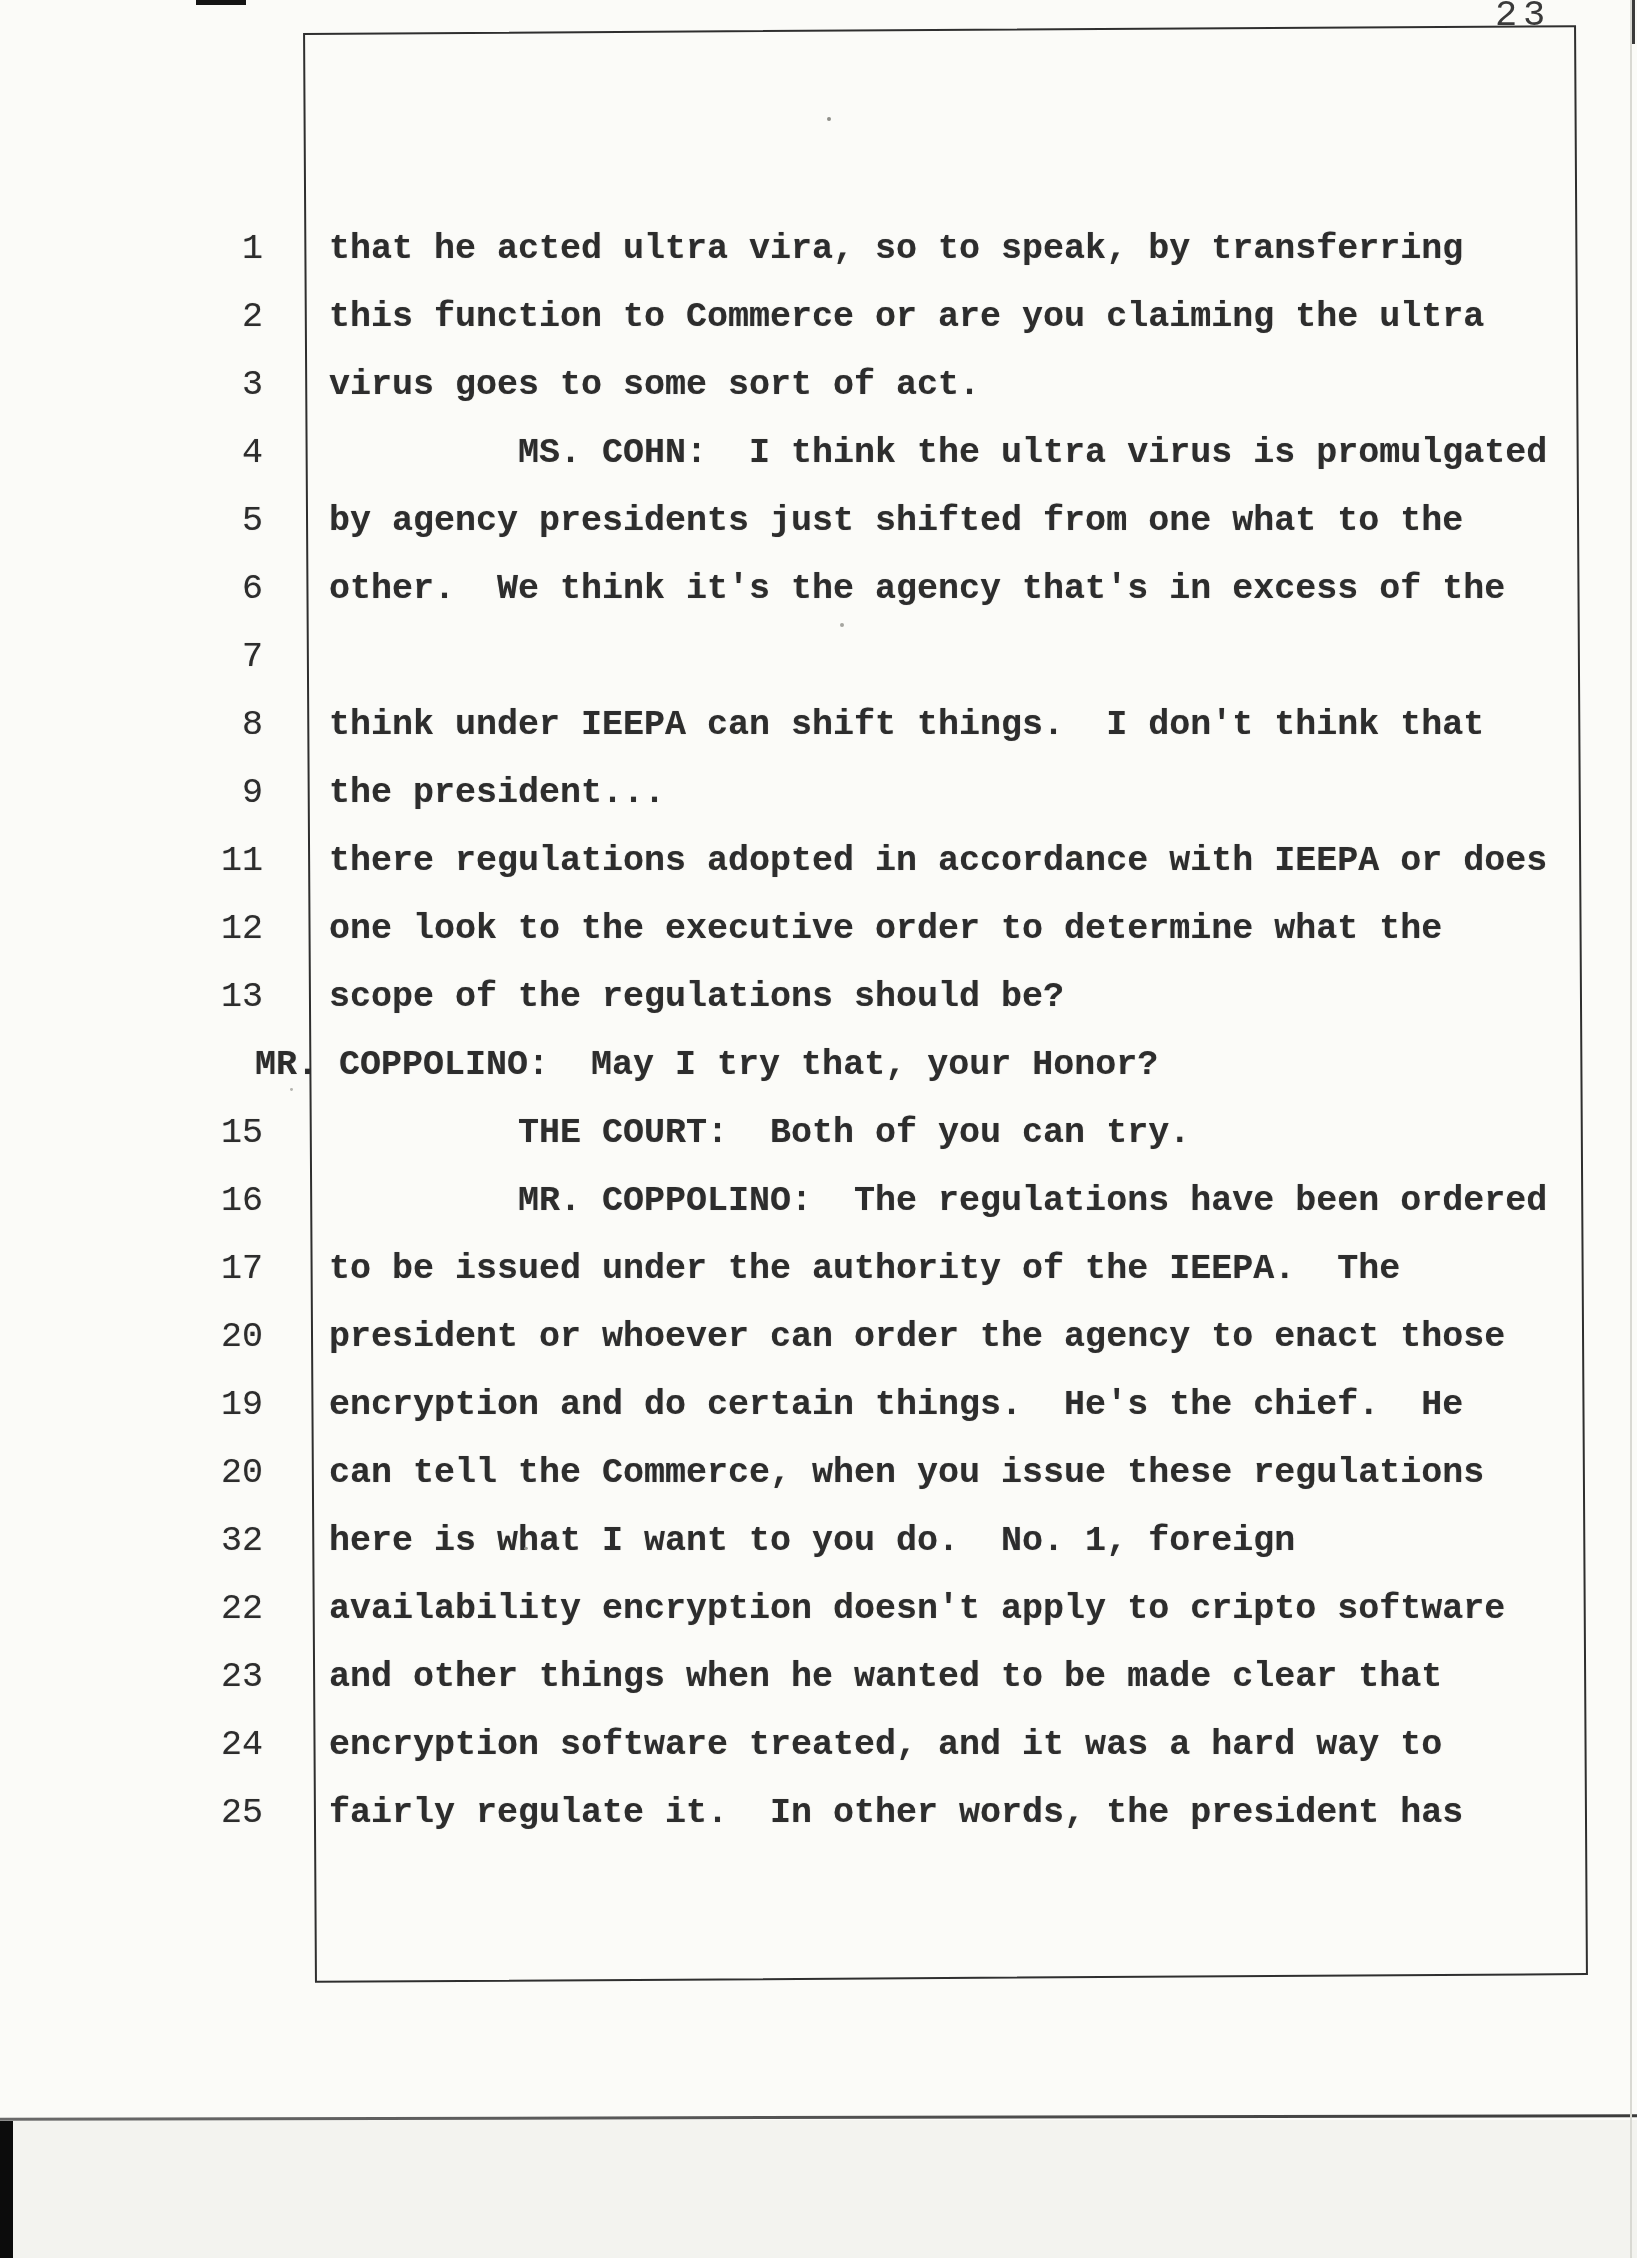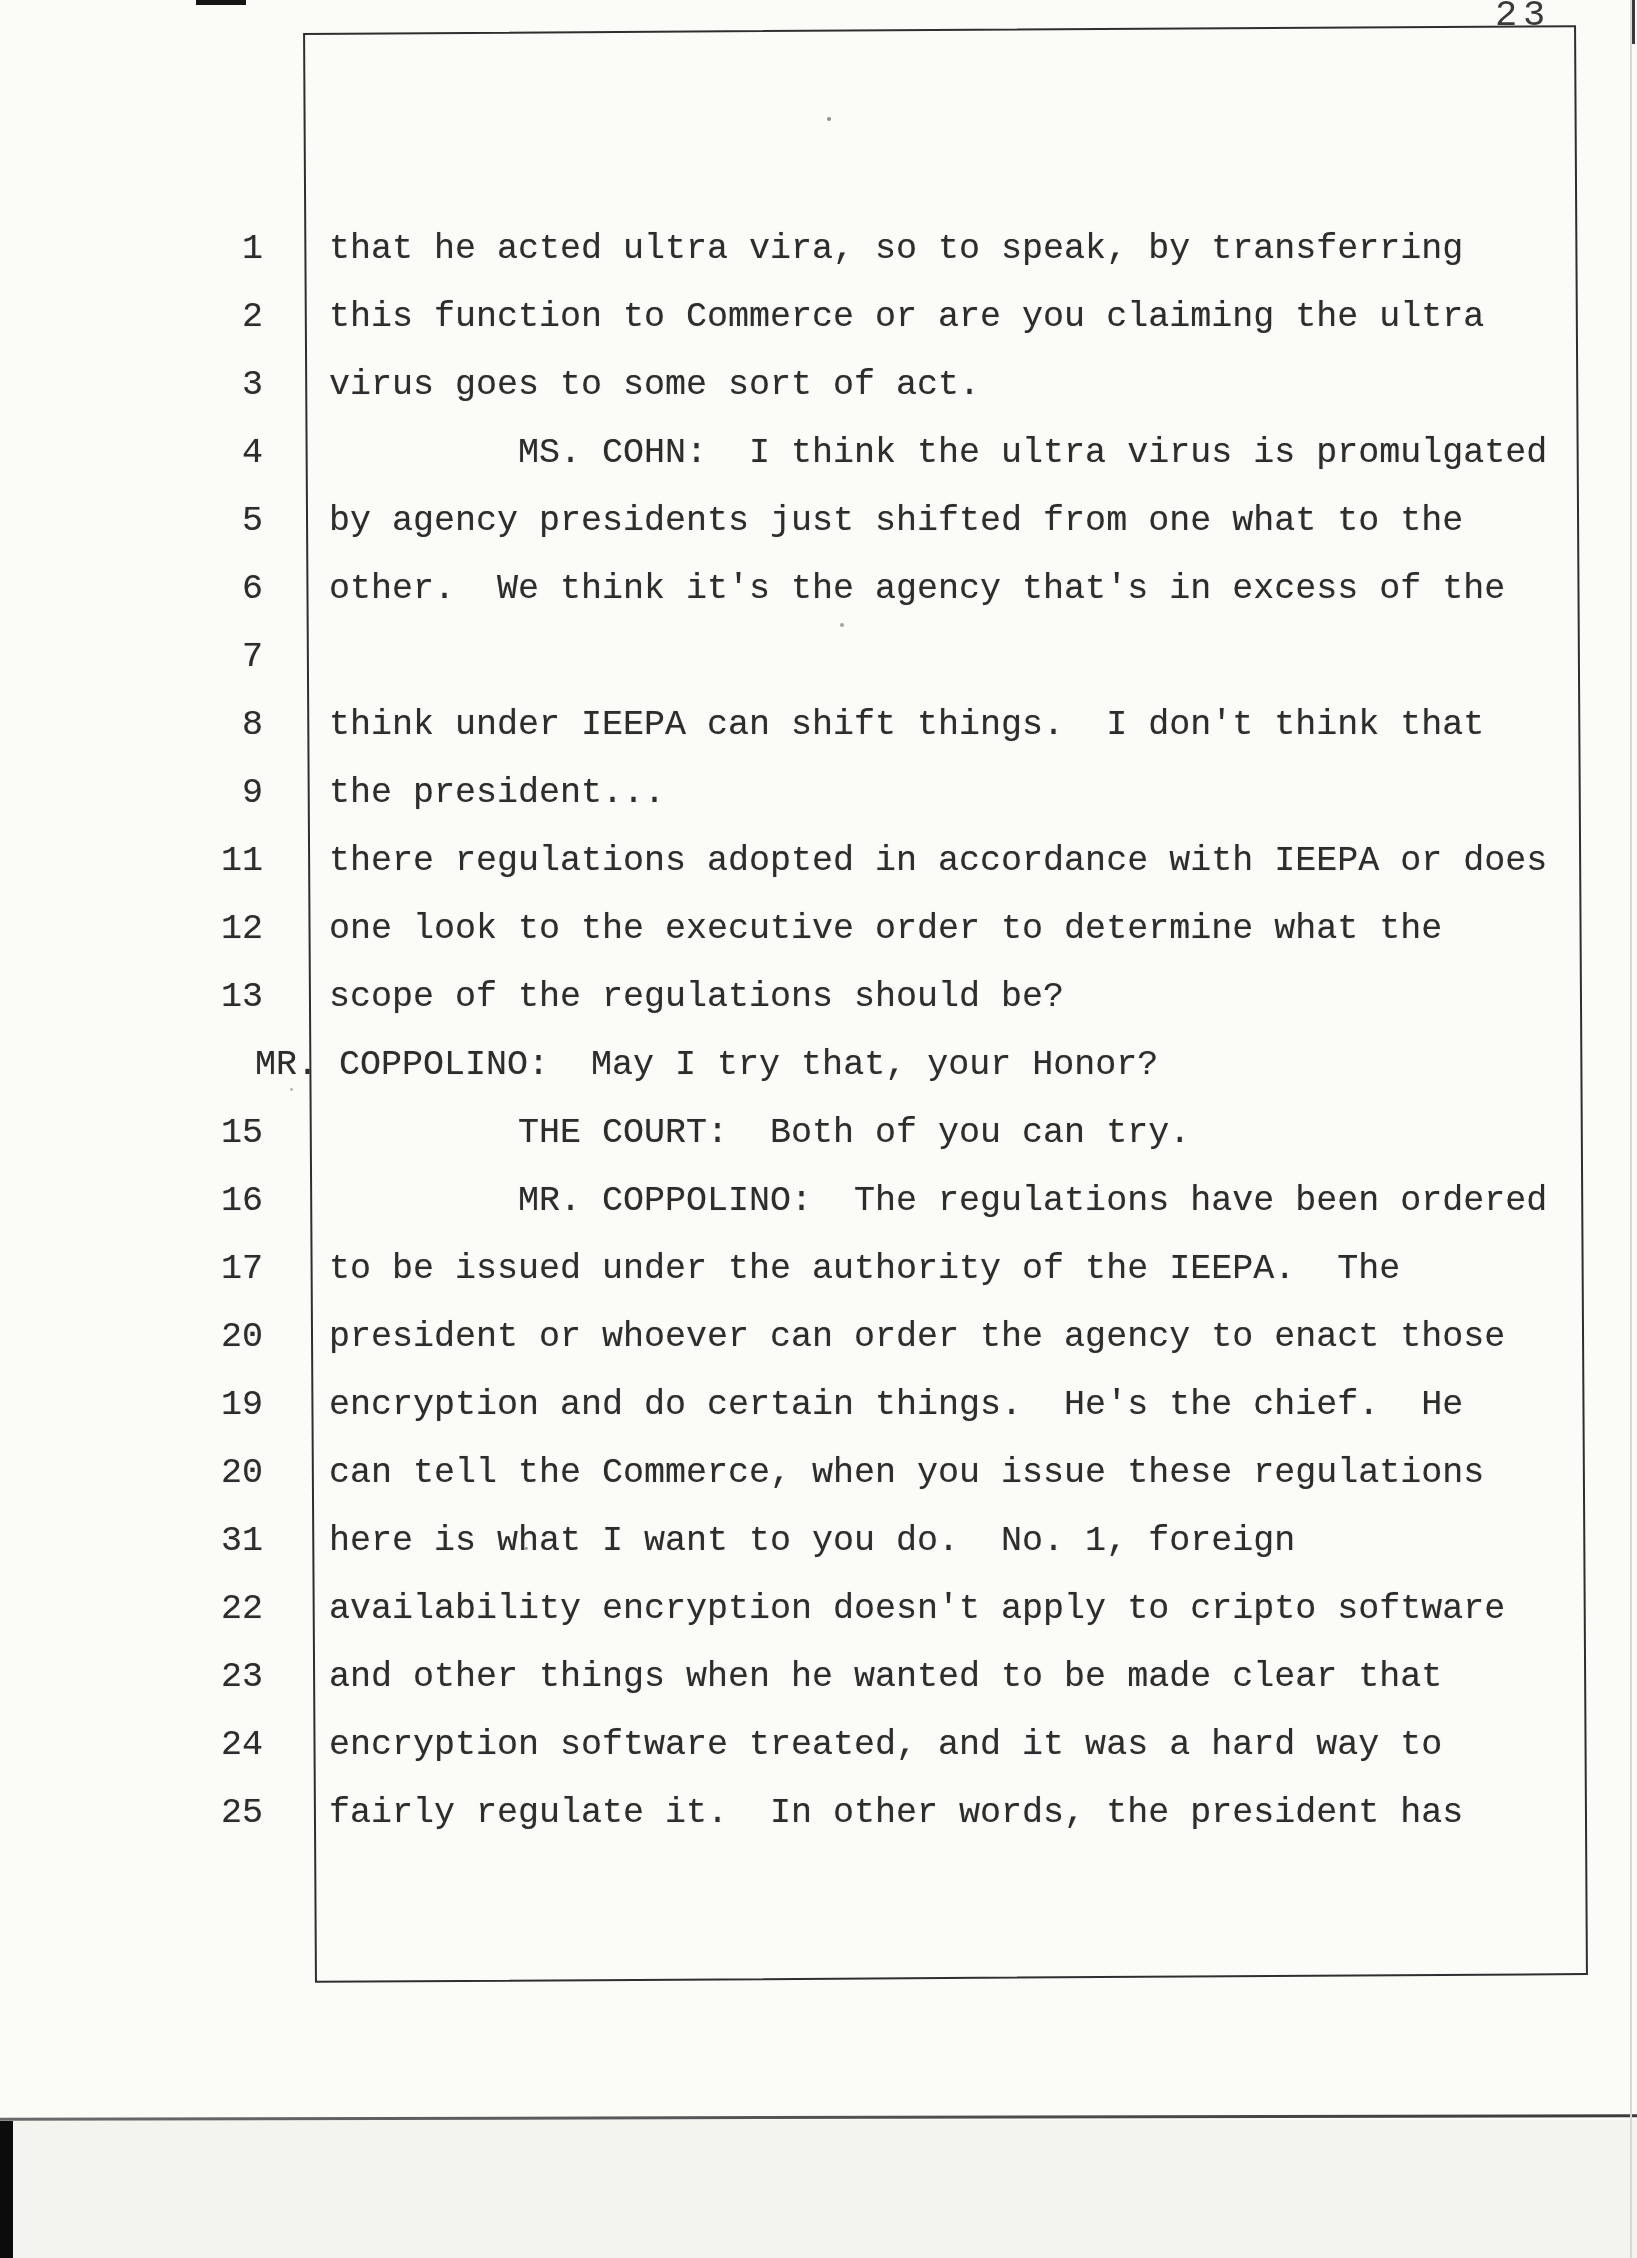--- a/index.html
+++ b/index.html
@@ -31,20 +31,21 @@
   .line{
     display:flex;height:68px;line-height:68px;
     font-size:35px;white-space:pre;
     text-shadow:0 0 1px rgba(40,40,40,0.35);
   }
   .line .num{
     width:263px;text-align:right;flex:0 0 263px;
   }
   .line .text{
     padding-left:66px;
+    font-weight:bold;
   }
   
   .bottom-band{
     position:absolute;left:0;top:2120px;width:1638px;height:138px;
     background:#f3f3ef;
   }
   .bottom-rule{
     position:absolute;left:0;top:2116px;width:1638px;height:2.9px;
     background:linear-gradient(to right,#6a6a6a,#3c3c3c);
     transform:rotate(-0.12deg);
@@ -93,21 +94,21 @@
       <div class="line"><span class="num">11</span><span class="text">there regulations adopted in accordance with IEEPA or does</span></div>
       <div class="line"><span class="num">12</span><span class="text">one look to the executive order to determine what the</span></div>
       <div class="line"><span class="num">13</span><span class="text">scope of the regulations should be?</span></div>
       <div class="line"><span class="text">         MR. COPPOLINO:  May I try that, your Honor?</span></div>
       <div class="line"><span class="num">15</span><span class="text">         THE COURT:  Both of you can try.</span></div>
       <div class="line"><span class="num">16</span><span class="text">         MR. COPPOLINO:  The regulations have been ordered</span></div>
       <div class="line"><span class="num">17</span><span class="text">to be issued under the authority of the IEEPA.  The</span></div>
       <div class="line"><span class="num">20</span><span class="text">president or whoever can order the agency to enact those</span></div>
       <div class="line"><span class="num">19</span><span class="text">encryption and do certain things.  He's the chief.  He</span></div>
       <div class="line"><span class="num">20</span><span class="text">can tell the Commerce, when you issue these regulations</span></div>
-      <div class="line"><span class="num">31</span><span class="text">here is what I want to you do.  No. 1, foreign</span></div>
+      <div class="line"><span class="num">32</span><span class="text">here is what I want to you do.  No. 1, foreign</span></div>
       <div class="line"><span class="num">22</span><span class="text">availability encryption doesn't apply to cripto software</span></div>
       <div class="line"><span class="num">23</span><span class="text">and other things when he wanted to be made clear that</span></div>
       <div class="line"><span class="num">24</span><span class="text">encryption software treated, and it was a hard way to</span></div>
       <div class="line"><span class="num">25</span><span class="text">fairly regulate it.  In other words, the president has</span></div>
     </div>
 
   <div class="bottom-band"></div>
   <div class="bottom-rule"></div>
   <div class="corner-strip"></div>
   <div class="top-edge-mark"></div>

